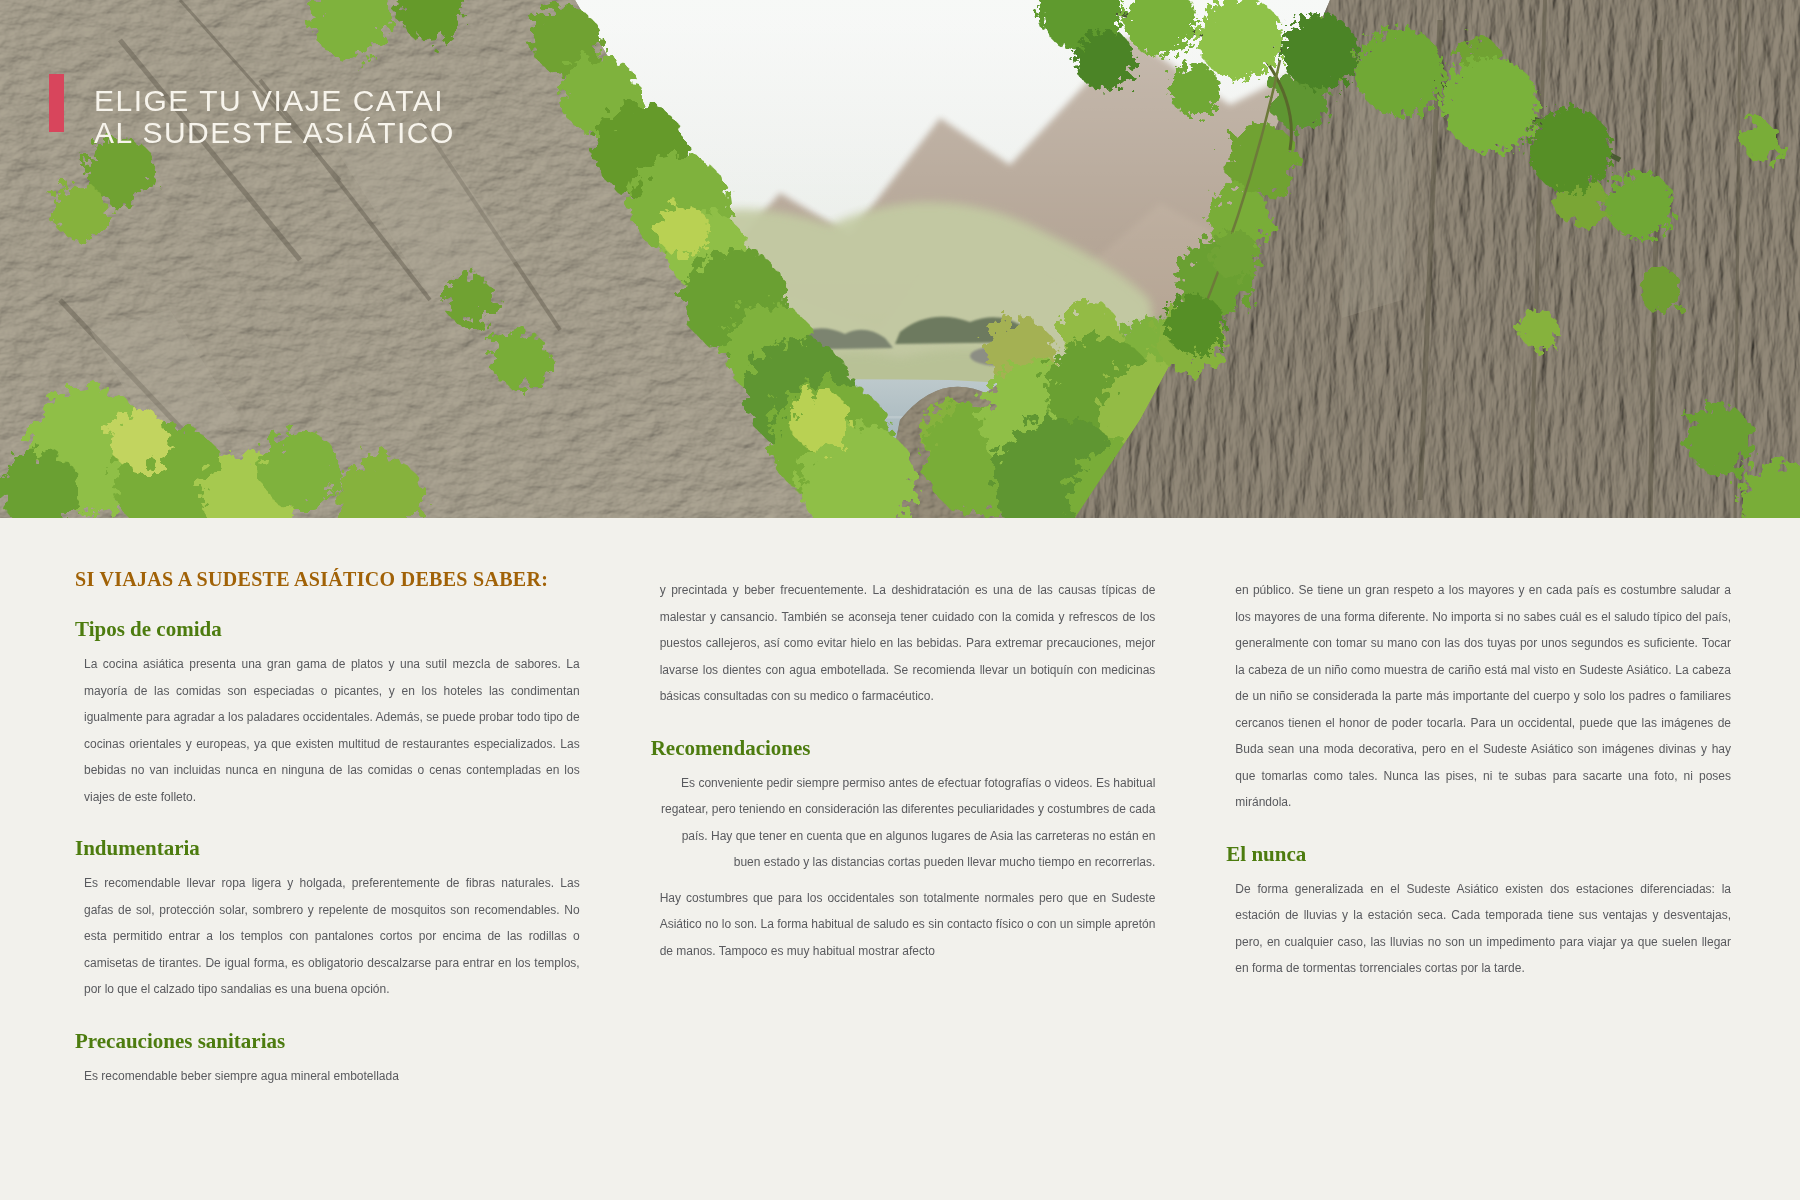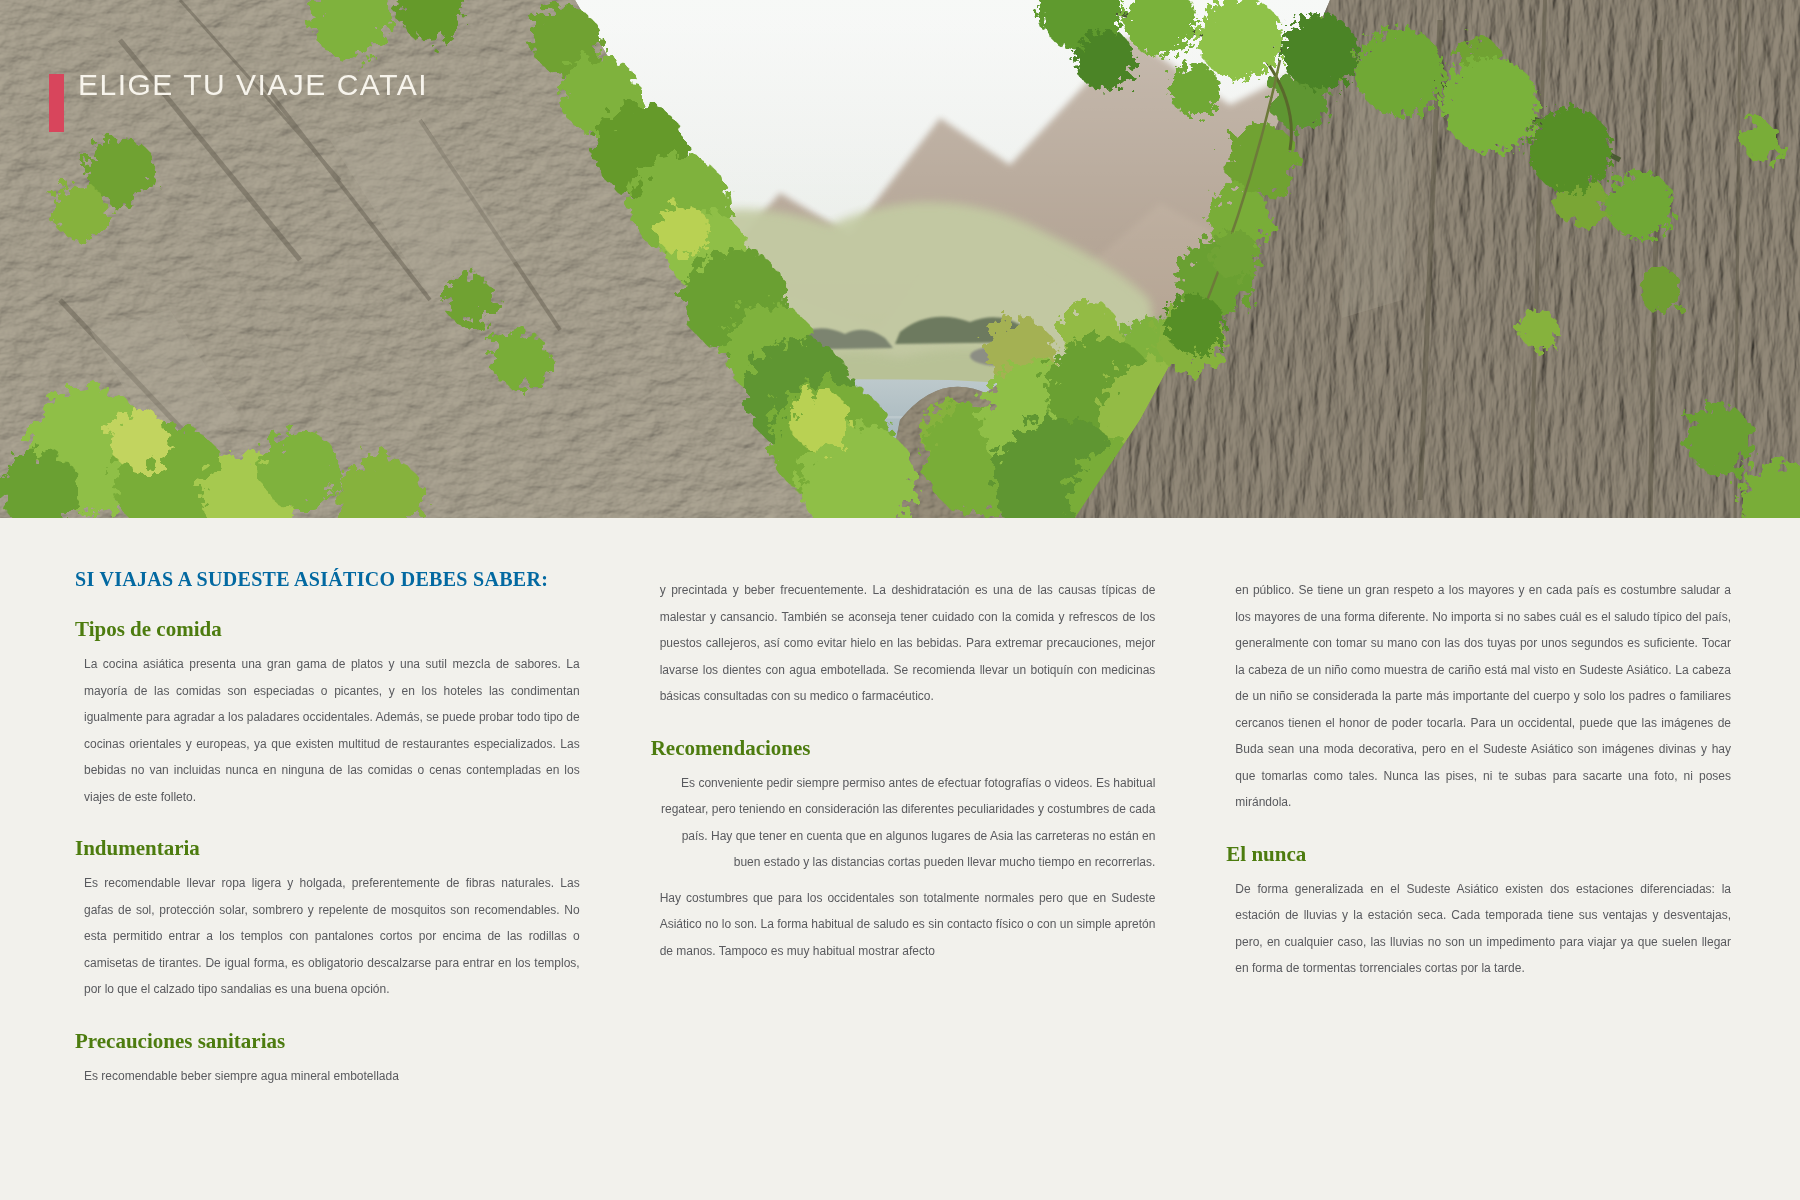--- a/index.html
+++ b/index.html
@@ -21,21 +21,21 @@
   .hero-head{
     position:absolute;top:68px;left:49px;
     display:flex;align-items:flex-start;gap:13px;
     z-index:5;
   }
   .accent-bar{
     width:15px;height:58px;margin-top:6px;
     background:#d8455c;
   }
   .hero-title{
-    margin:1px;
+    margin:17px;
     font-family:"Liberation Sans",sans-serif;
     font-weight:400;
     font-size:30px;line-height:32px;
     letter-spacing:1.5px;
     color:#f7f4ec;
     text-transform:uppercase;
   }
   
   .content{
     box-sizing:border-box;
@@ -45,21 +45,21 @@
     grid-template-columns:1fr 1fr 1fr;
     column-gap:62px;
   }
   .col{min-width:0;}
   .intro-heading{
     margin:0 0 26px 0;
     font-family:"Liberation Serif",serif;
     font-weight:700;
     font-size:20px;
     letter-spacing:.3px;
-    color:#0369a1;
+    color:#a16207;
   }
   .section-heading{
     margin:26px 0 6px 0;
     font-family:"Liberation Serif",serif;
     font-weight:700;
     font-size:21px;
     color:#4d7c0f;
   }
   .section-heading.tight{margin-top:0;}
   .col p{
@@ -278,20 +278,21 @@
           <circle cx="1195" cy="90" r="26" fill="#6fa834"></circle>
         <circle cx="1235" cy="255" r="24" fill="#6fa334"></circle>
           <circle cx="1195" cy="325" r="30" fill="#578f28"></circle>
       </g>
     </svg>
 
     <div class="hero-head">
       <div class="accent-bar"></div>
       <h1 class="hero-title">
         <span>ELIGE TU VIAJE CATAI</span><br>
+        <span>AL SUDESTE ASIÁTICO</span>
       </h1>
     </div>
   </div>
 
   <div class="content">
 
     <div class="col">
       <h2 class="intro-heading">SI VIAJAS A SUDESTE ASIÁTICO DEBES SABER:</h2>
       <h3 class="section-heading">Tipos de comida</h3>
       <p>La cocina asiática presenta una gran gama de platos y una sutil mezcla de sabores. La mayoría de las comidas son especiadas o picantes, y en los hoteles las condimentan igualmente para agradar a los paladares occidentales. Además, se puede probar todo tipo de cocinas orientales y europeas, ya que existen multitud de restaurantes especializados. Las bebidas no van incluidas nunca en ninguna de las comidas o cenas contempladas en los viajes de este folleto.</p>

